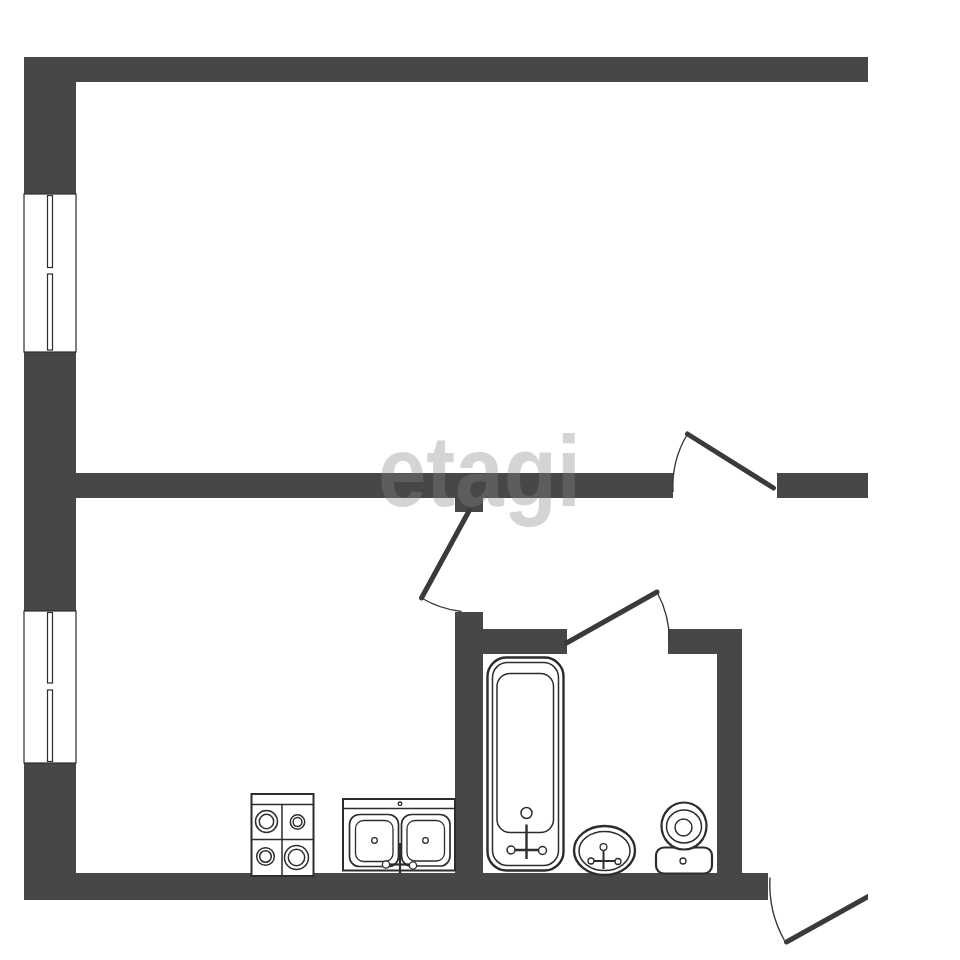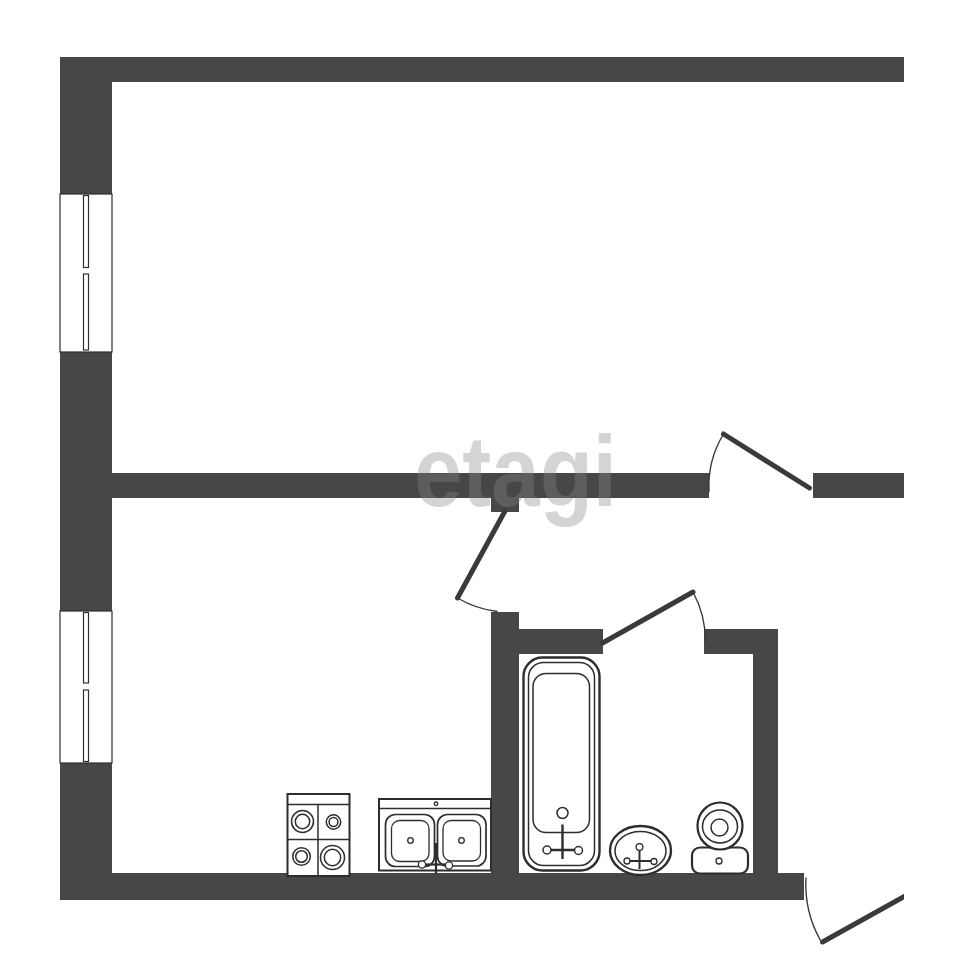--- a/index.html
+++ b/index.html
@@ -1,17 +1,17 @@
 <!DOCTYPE html>
 <html style="--paper: #ffffff; --wall: #474747; --line: #2d2d2d; --door: #3a3a3a; --watermark: #868686;"><head>
 <meta charset="utf-8">
 <style>
   html,body{margin:0;padding:0;background:#fff;}
   .canvas{position:relative;width:868px;height:960px;background:var(--paper,#fff);overflow:hidden;
-          font-family:"Liberation Sans",sans-serif;padding-left:36px;}
+          font-family:"Liberation Sans",sans-serif;}
   svg{display:block;width:960px;height:960px;}
   .wall{fill:var(--wall,#474747);stroke:none;}
   .win-frame{fill:var(--paper,#fff);stroke:var(--line,#2d2d2d);stroke-width:1.2;}
   .sash{fill:var(--paper,#fff);stroke:var(--line,#2d2d2d);stroke-width:1.2;}
   .door-leaf{stroke:var(--door,#3a3a3a);stroke-width:5;stroke-linecap:round;fill:none;}
   .door-arc{stroke:var(--door,#3a3a3a);stroke-width:1.4;fill:none;}
   .fx{fill:var(--paper,#fff);stroke:var(--line,#2d2d2d);}
   .fxl{fill:none;stroke:var(--line,#2d2d2d);}
   .s24{stroke-width:2.4;} .s22{stroke-width:2.2;} .s20{stroke-width:2;}
   .s17{stroke-width:1.7;} .s15{stroke-width:1.5;} .s13{stroke-width:1.3;}

